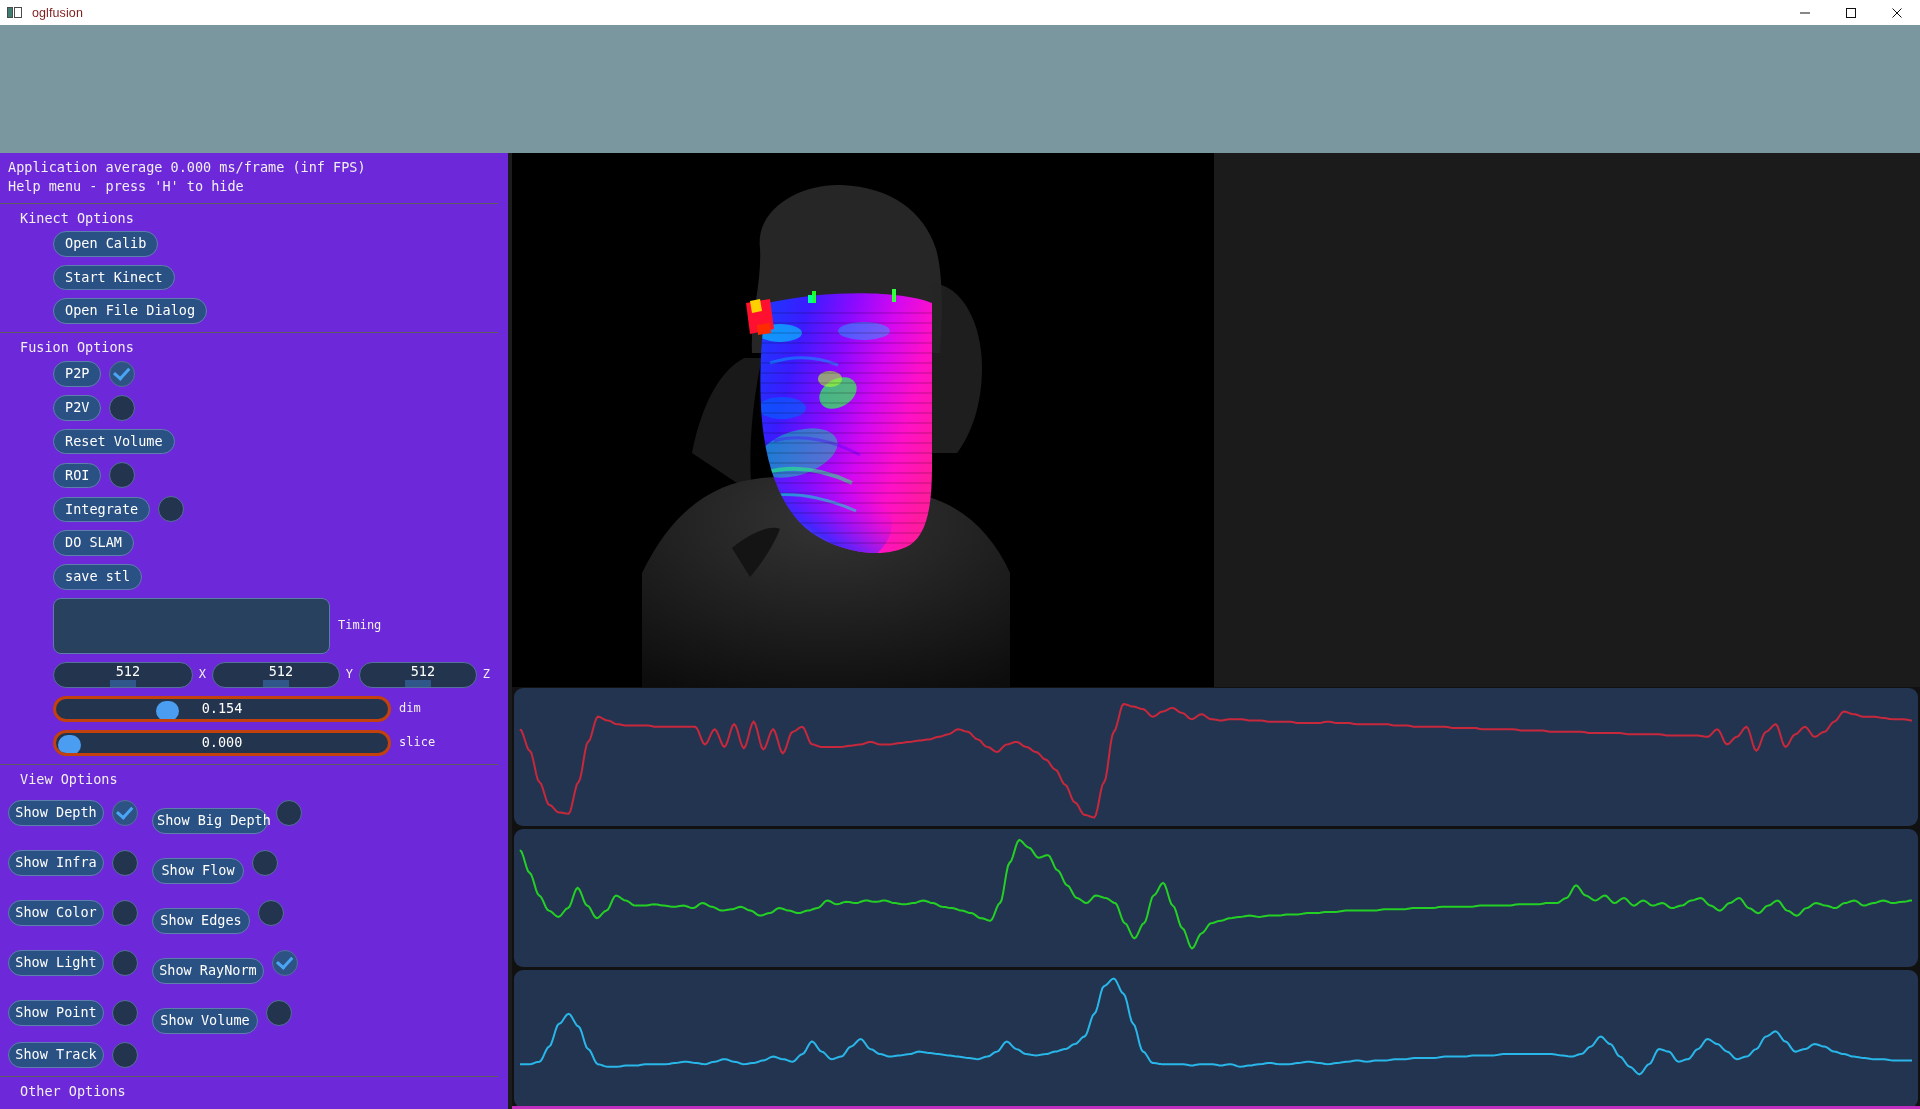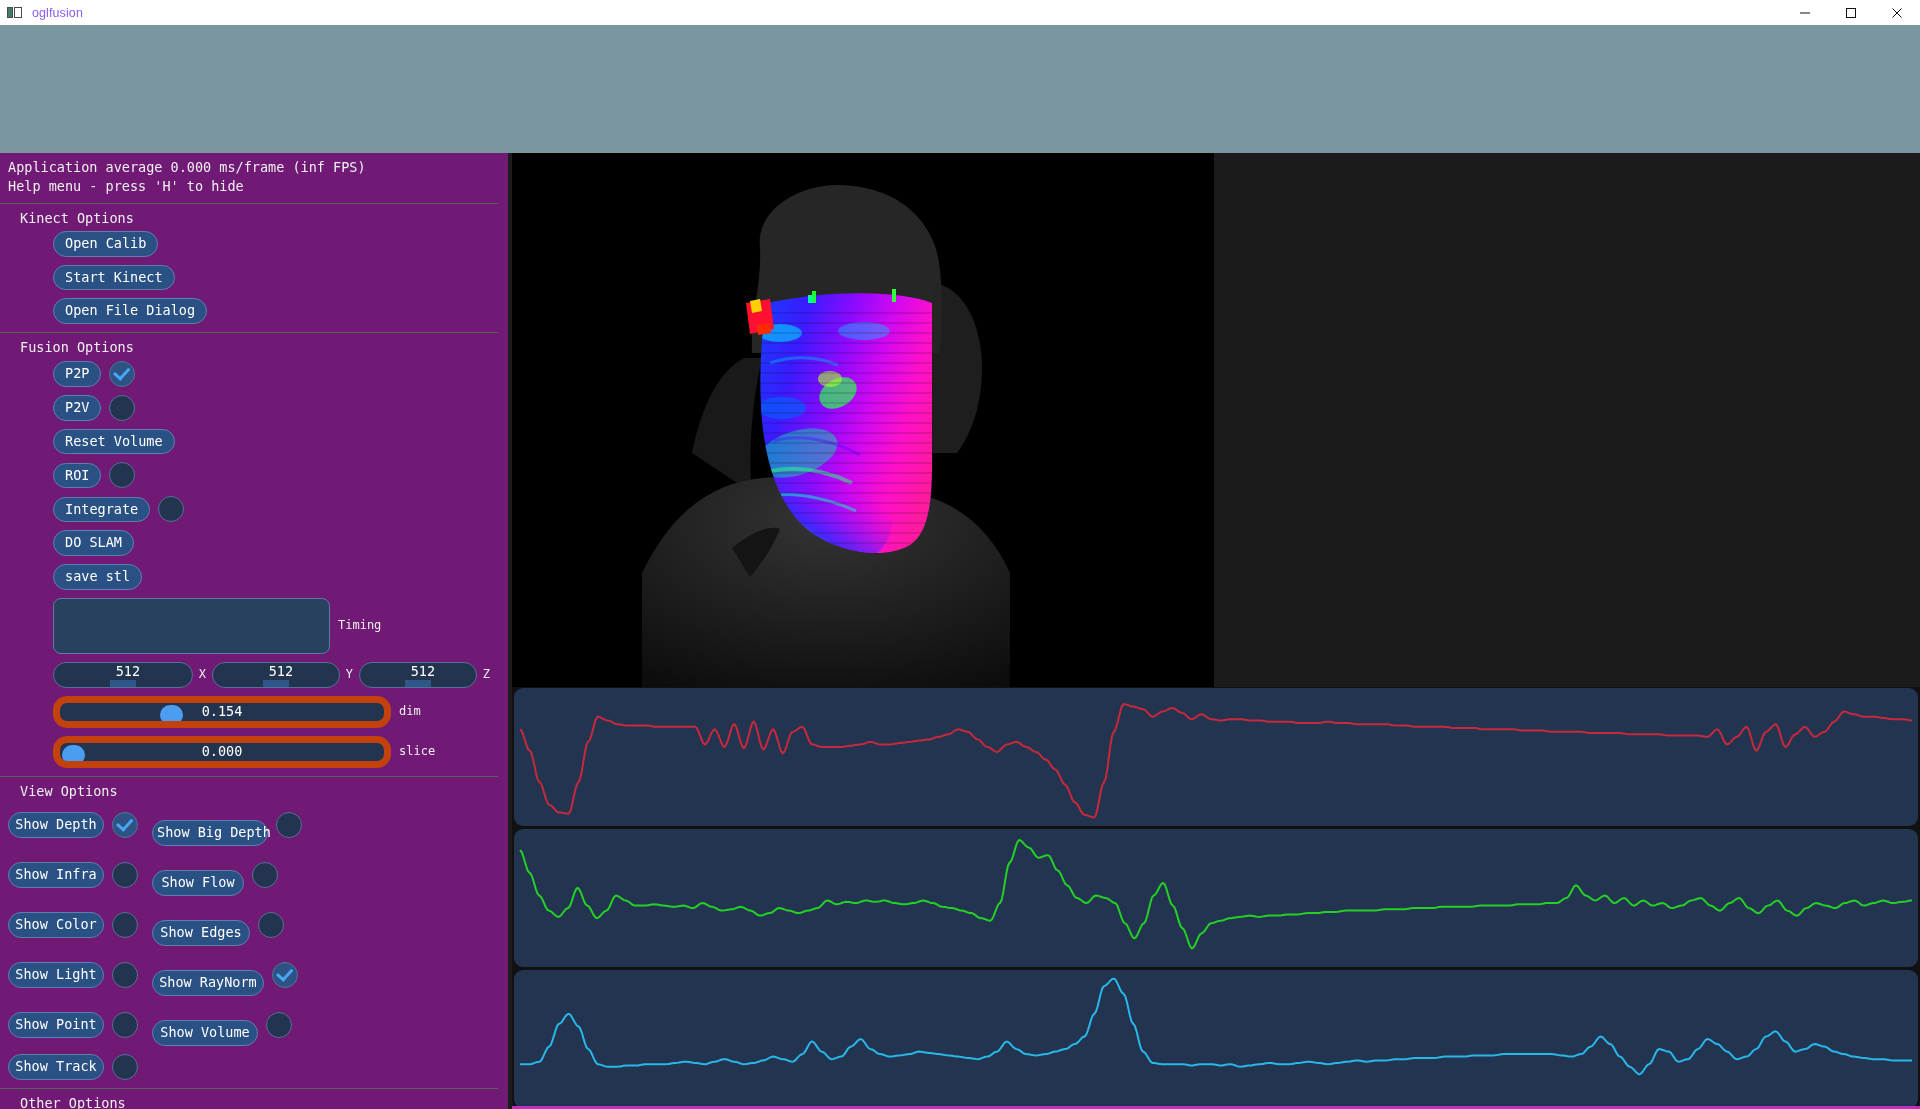--- a/index.html
+++ b/index.html
@@ -43,21 +43,21 @@
   }
   .tb-icon .sq2 {
     position: absolute; left: 7px; top: 2px;
     width: 8px; height: 11px; background: #ffffff;
     border: 1px solid #4a4a4a;
     box-sizing: border-box;
   }
   .titlebar .tb-title {
     font-family: "Liberation Sans", sans-serif;
     font-size: 12.5px;
-    color: #8b5cf6;
+    color: #7f1d1d;
     letter-spacing: .1px;
   }
   .win-controls {
     position: absolute;
     right: 0; top: 0;
     height: 25px;
     display: flex;
   }
   .win-btn {
     width: 46px; height: 25px;
@@ -73,21 +73,21 @@
     width: 1920px; height: 128px;
     background: #7a97a0;
   }
 
   
   .left-panel {
     position: absolute;
     left: 0; top: 153px;
     width: 512px;
     height: 956px;
-    background: #701a75;
+    background: #6d28d9;
     overflow: hidden;
     color: #e9e9e9;
     font-size: 13.5px;
     line-height: 1.28;
   }
   .lp-inner {
     position: absolute;
     left: 0; top: 0;
     width: 498px;
     padding: 5px 0 0 0;
@@ -195,23 +195,23 @@
     border-right: 6px solid transparent;
     border-top: 7px solid #ffffff;
   }
   .combo-x { width: 140px; }
   .combo-y { width: 128px; }
   .combo-z { width: 118px; }
 
   .slider {
     position: relative;
     background: #23354e;
-    border: 7px solid #c2410c;
+    border: 3px solid #c2410c;
     border-radius: 14px;
-    height: 32px;
+    height: 26px;
     width: 338px;
     box-sizing: border-box;
     display: flex;
     align-items: center;
     justify-content: center;
     cursor: pointer;
     overflow: hidden;
     flex: 0 0 auto;
   }
   .slider .grab {

